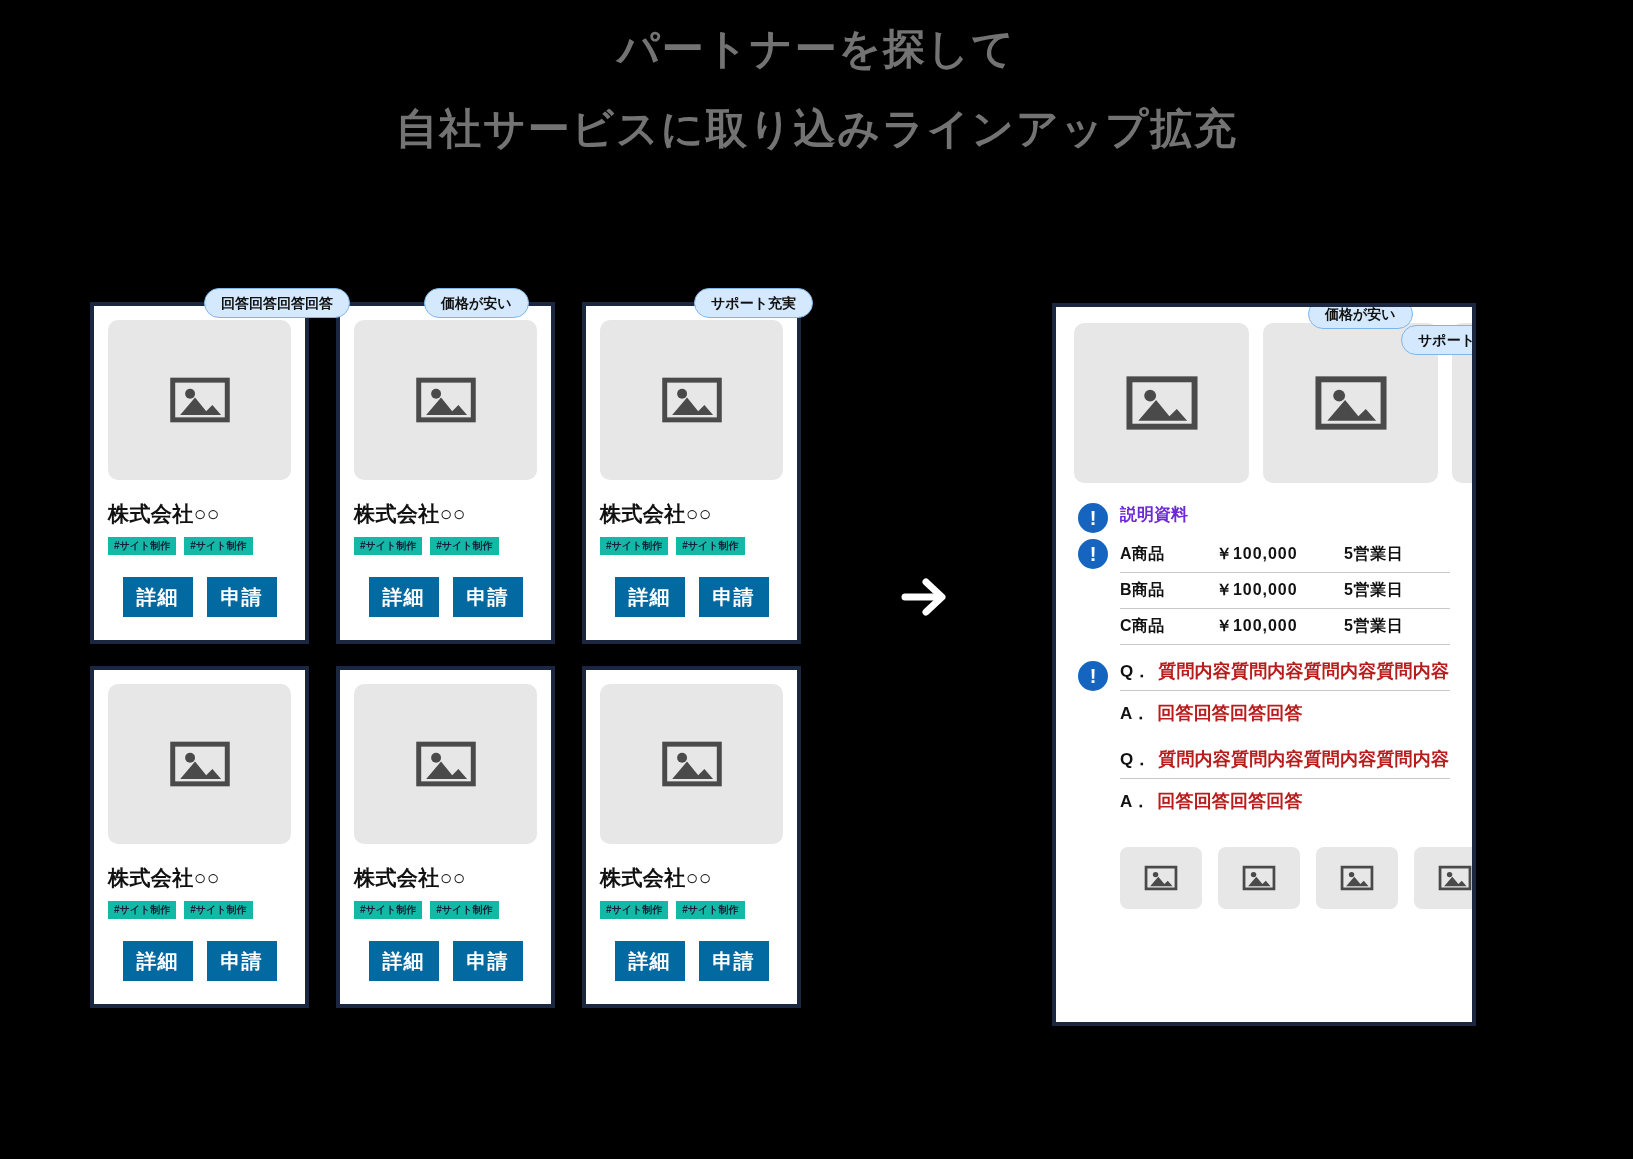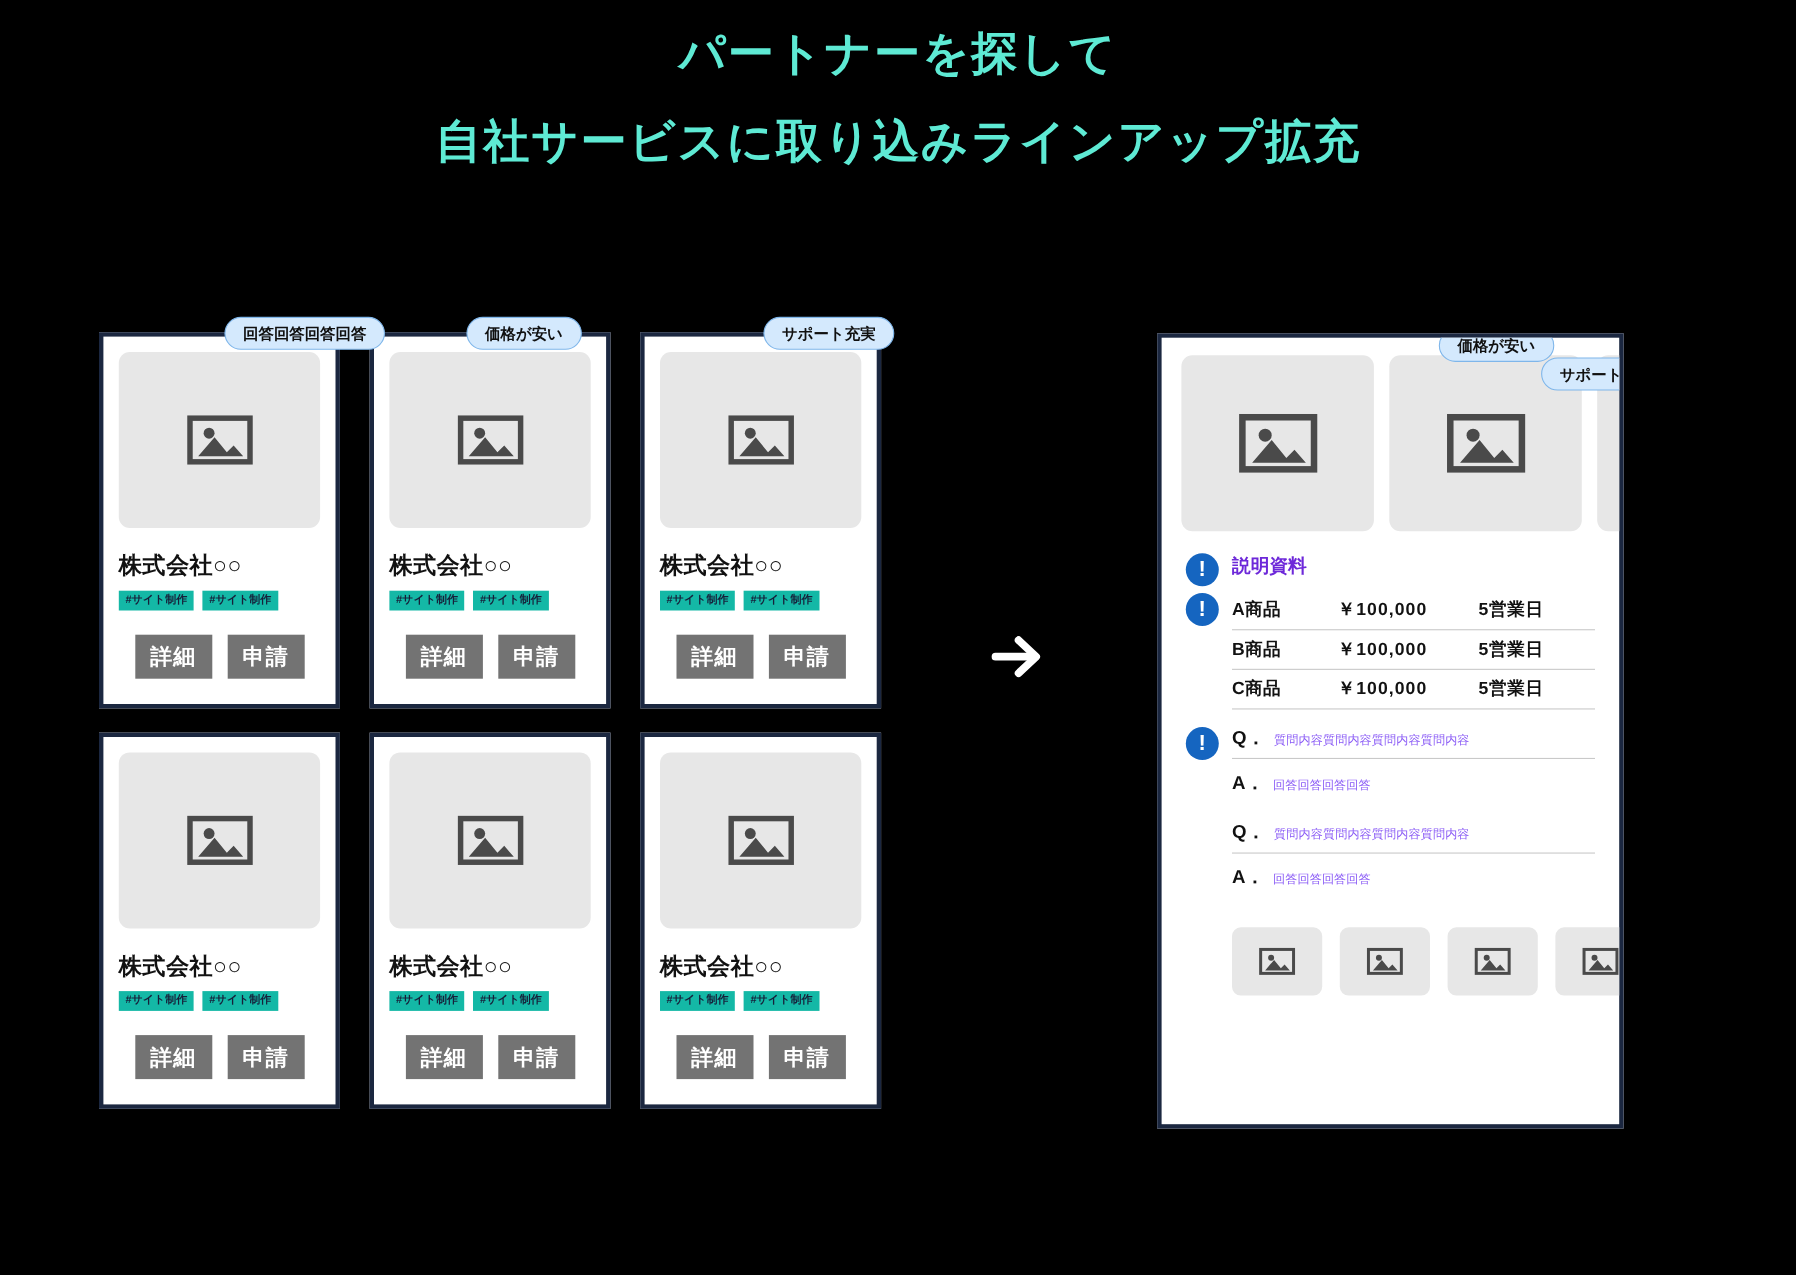--- a/index.html
+++ b/index.html
@@ -9,21 +9,21 @@
     background:#000000;
     font-family:"Liberation Sans","DejaVu Sans",sans-serif;
     overflow:hidden;
     position:relative;
   }
   .stage{position:absolute;inset:0;}
 
   
   .title-block{
     position:absolute;left:0;right:0;top:28px;
-    text-align:center;color:#5eead4;
+    text-align:center;color:#737373;
   }
   .title-line{
     font-weight:bold;
     letter-spacing:0.04em;
     line-height:1.0;
     white-space:nowrap;
   }
   .title-line.l1{font-size:42px;margin-bottom:38px;}
   .title-line.l2{font-size:42px;}
 
@@ -70,21 +70,21 @@
     padding:3px 6px;
     white-space:nowrap;
     line-height:1.2;
   }
   .btn-row{
     margin-top:22px;
     display:flex;gap:14px;
     justify-content:center;
   }
   .btn{
-    background:#737373;color:#ffffff;
+    background:#0369a1;color:#ffffff;
     font-size:20px;font-weight:bold;
     width:70px;height:40px;
     display:flex;align-items:center;justify-content:center;
     letter-spacing:0.05em;
     border:0;
   }
 
   
   .pill{
     position:absolute;
@@ -173,21 +173,21 @@
   }
   .qa-a{
     display:flex;align-items:baseline;
     padding:10px 0 6px 0;
   }
   .qa-label{
     font-size:17px;font-weight:bold;color:#111111;
     margin-right:8px;flex:0 0 auto;
   }
   .qa-text{
-    font-size:11px;font-weight:normal;color:#8b5cf6;
+    font-size:18px;font-weight:bold;color:#b91c1c;
     letter-spacing:0.01em;
   }
   .qa-gap{height:16px;}
 
   .thumb-row{
     display:flex;gap:16px;
     padding:24px 0 0 0;
   }
   .thumb{
     width:82px;height:62px;

